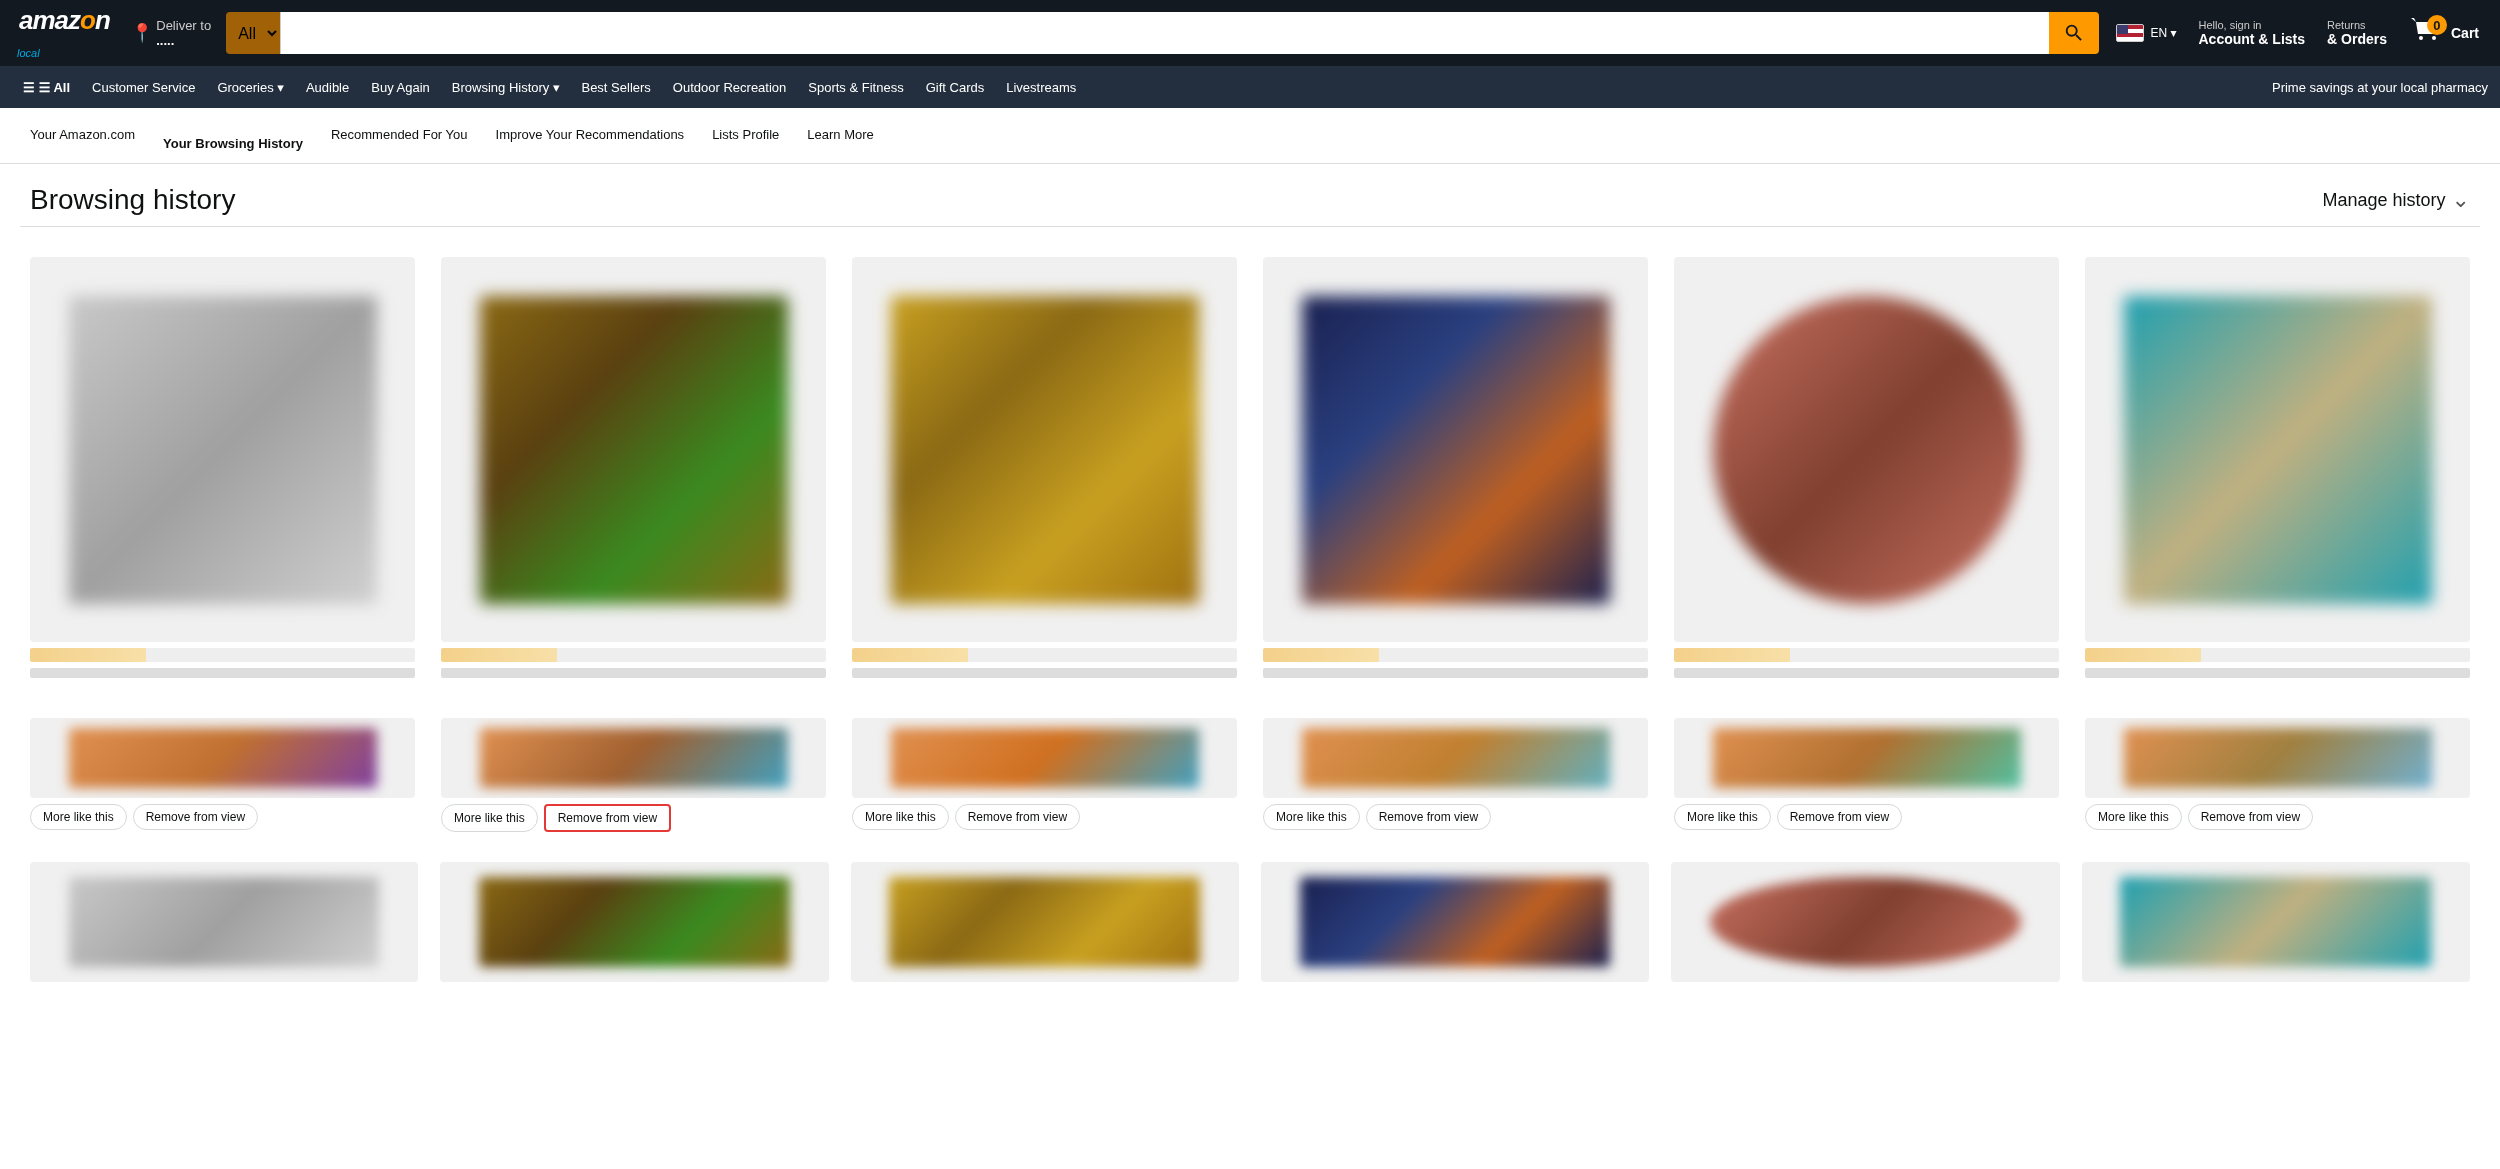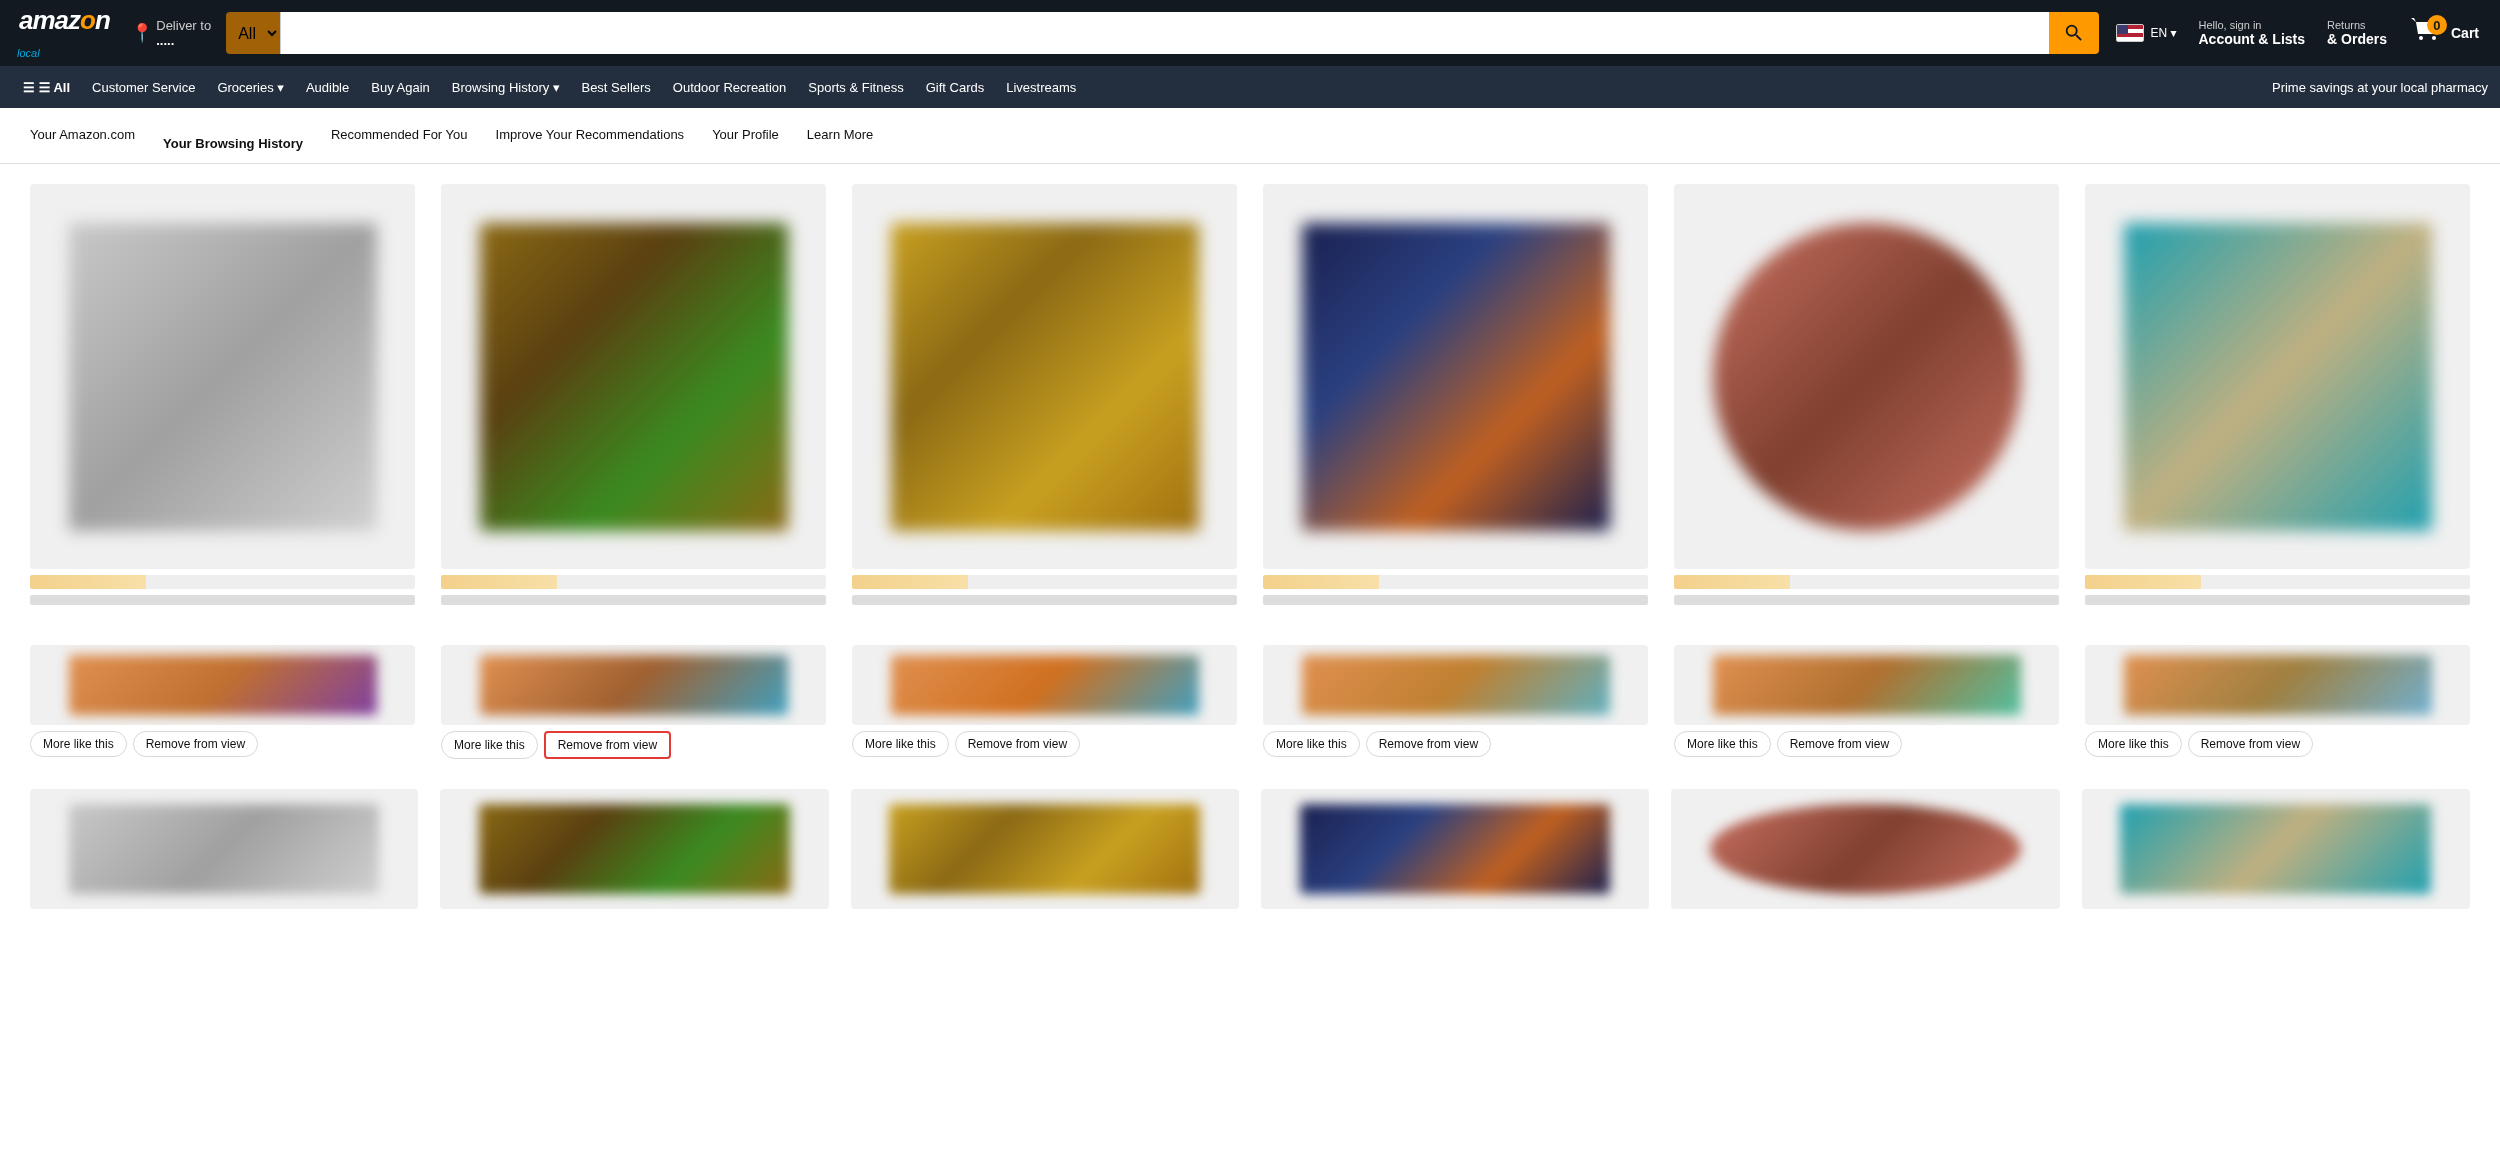--- a/index.html
+++ b/index.html
@@ -415,25 +415,32 @@
       <span>Livestreams</span>
     </div>
   <div class="prime-savings">Prime savings at your local pharmacy</div>
 </nav>
 
 <nav class="tertiary-nav">
   <div class="tert-nav-item"><span>Your Amazon.com</span></div>
   <div class="tert-nav-item active"><span>Your Browsing History</span></div>
   <div class="tert-nav-item"><span>Recommended For You</span></div>
   <div class="tert-nav-item"><span>Improve Your Recommendations</span></div>
-  <div class="tert-nav-item"><span>Your Profile</span></div>
+  <div class="tert-nav-item"><span>Lists Profile</span></div>
   <div class="tert-nav-item"><span>Learn More</span></div>
 </nav>
 
 <main class="main-content">
+  <div class="page-header">
+    <h1 class="page-title">Browsing history</h1>
+    <div class="manage-history">
+      <span>Manage history</span>
+      <span class="chevron-down">⌄</span>
+    </div>
+  </div>
 
   <div class="product-grid">
 
     <div class="product-card">
       <div class="product-image">
         <div class="img-blur img-blur-1"></div>
       </div>
       <div class="product-rating"></div>
       <div class="product-title-bar"></div>
     </div>

